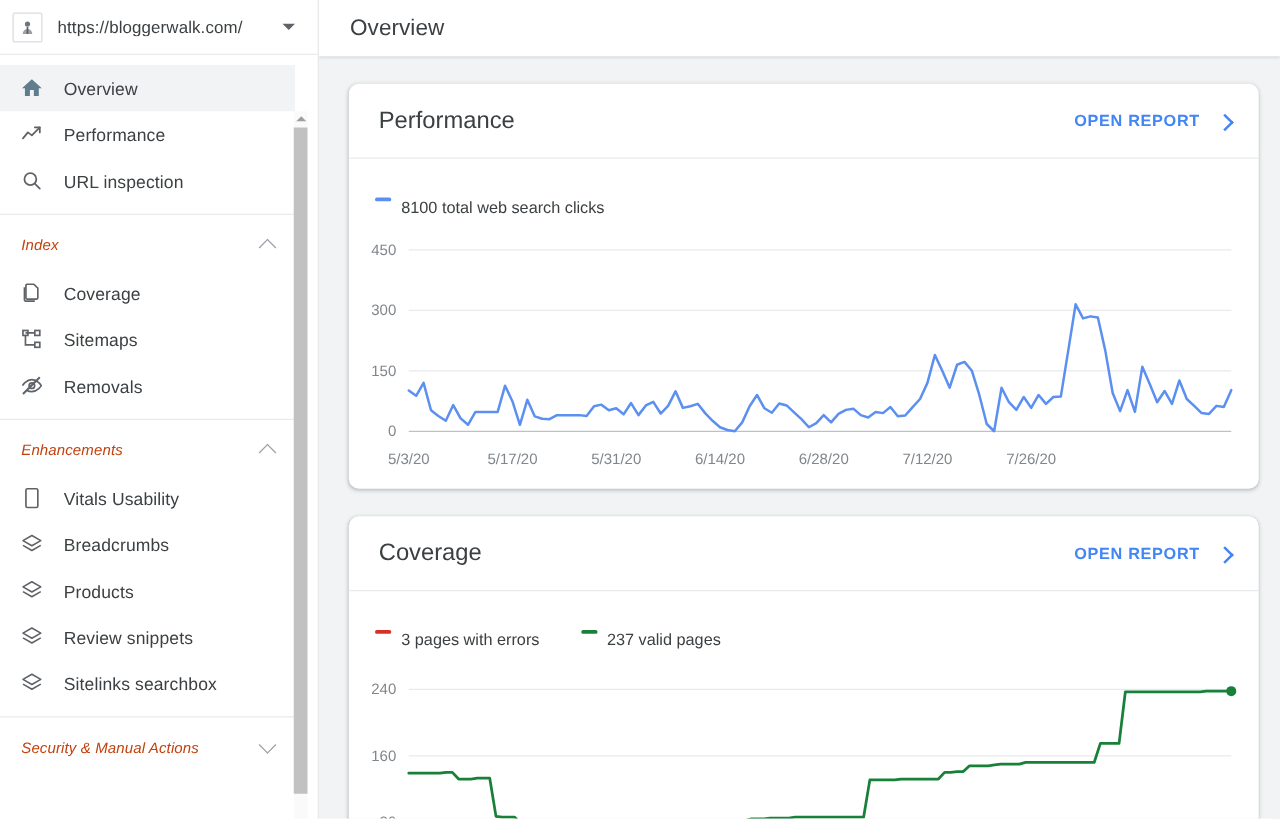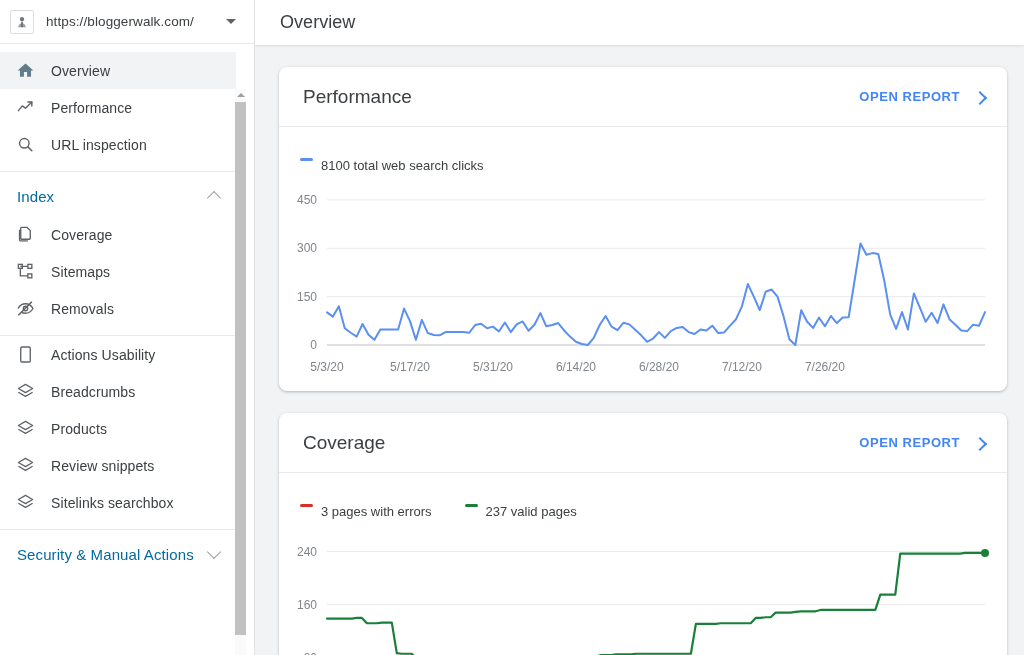--- a/index.html
+++ b/index.html
@@ -85,21 +85,21 @@
 
   .group-header {
     height: 40px;
     display: flex; align-items: center;
     padding-left: 17px; padding-right: 14px;
     margin-top: 4px;
     cursor: pointer;
   }
   .group-header .gh-label {
     flex: 1 1 auto;
-    font-size: 15px; color: #0369a1; letter-spacing: 0.1px;
+    font-size: 12px; color: #c2410c; letter-spacing: 0.1px; font-style: italic;
   }
   .chev {
     width: 14px; height: 14px; position: relative; flex: 0 0 14px;
   }
   .chev::before {
     content: ""; position: absolute;
     left: 1px; top: 4px;
     width: 9px; height: 9px;
     border-left: 1.6px solid #9aa0a6;
     border-top: 1.6px solid #9aa0a6;
@@ -287,29 +287,33 @@
               <path d="M2.5 12s3.6-6 9.5-6 9.5 6 9.5 6-3.6 6-9.5 6a10.5 10.5 0 0 1-5.3-1.4"></path>
               <circle cx="12" cy="12" r="2.8"></circle>
               <line x1="3" y1="20.5" x2="20" y2="3.5" stroke-width="2.1"></line>
             </svg>
           </span>
           <span class="ni-label">Removals</span>
         </div>
 
         <div class="nav-divider"></div>
 
+        <div class="group-header">
+          <span class="gh-label">Enhancements</span>
+          <span class="chev"></span>
+        </div>
 
 
         <div class="nav-item">
           <span class="ni-icon">
             <svg width="19" height="19" viewBox="0 0 24 24" fill="none" stroke="#5f6368" stroke-width="1.7">
               <rect x="6" y="2.5" width="12" height="19" rx="1.5"></rect>
             </svg>
           </span>
-          <span class="ni-label">Actions Usability</span>
+          <span class="ni-label">Vitals Usability</span>
         </div>
 
         <div class="nav-item">
           <span class="ni-icon">
             <svg width="19" height="19" viewBox="0 0 24 24" fill="none" stroke="#5f6368" stroke-width="1.6" stroke-linejoin="round">
               <polygon points="12,3 21,8.2 12,13.4 3,8.2"></polygon>
               <polyline points="3,13 12,18.2 21,13"></polyline>
             </svg>
           </span>
           <span class="ni-label">Breadcrumbs</span>

